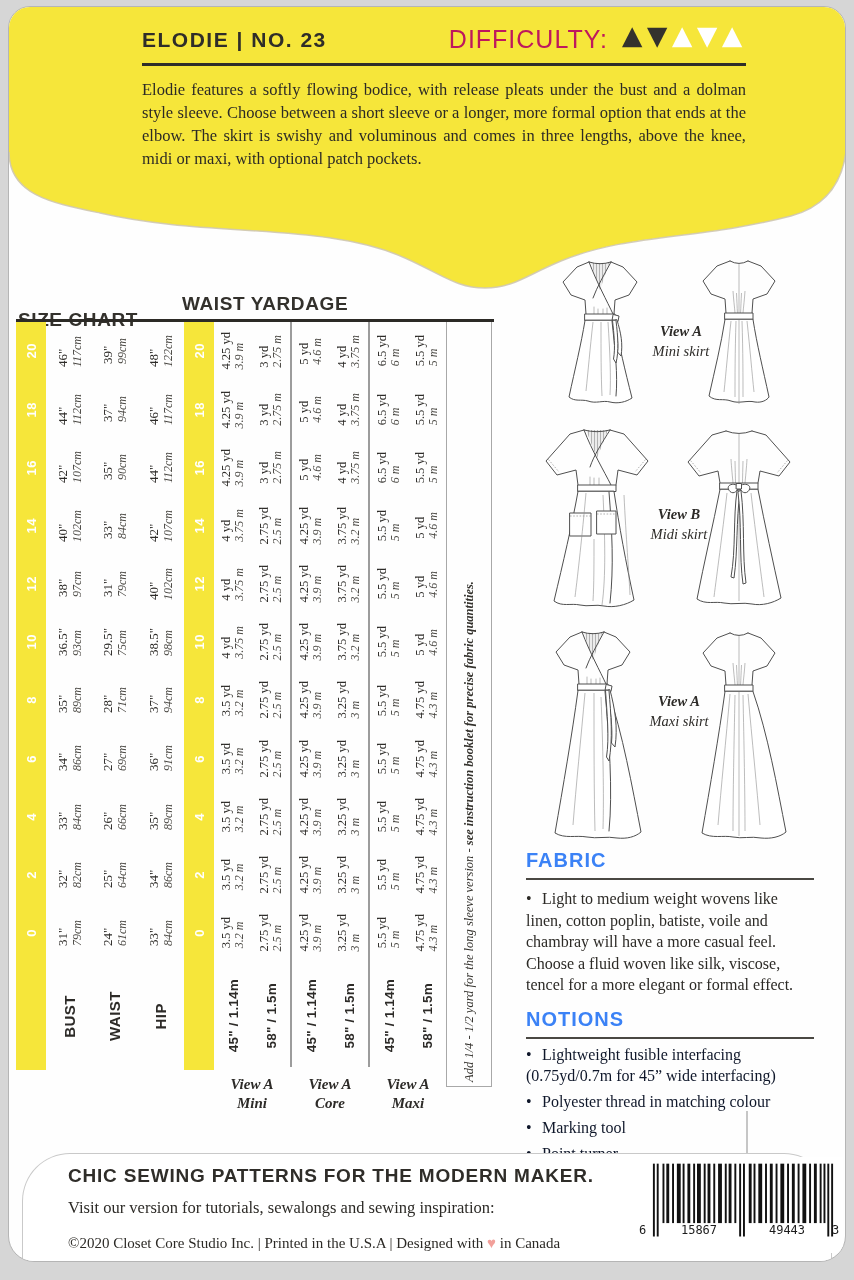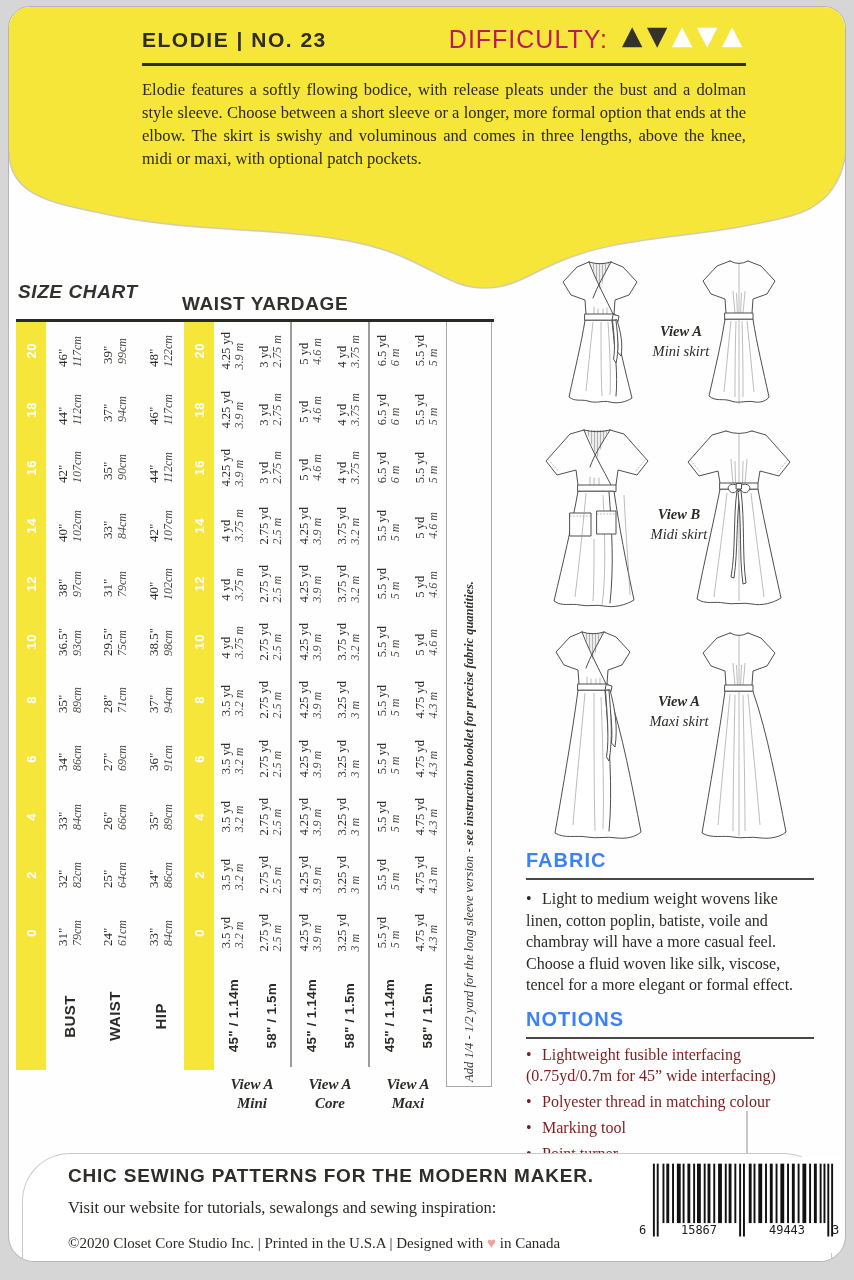--- a/index.html
+++ b/index.html
@@ -66,21 +66,21 @@
   svg .soft{stroke:#8f8f8f;stroke-width:.6;fill:none;}
   svg .stitch{stroke:#7d7d7d;stroke-width:.6;fill:none;stroke-dasharray:1.6 1.6;}
 
   
   .right-text{position:absolute;left:517px;top:842px;width:288px;}
   .rt-head{font-family:"Liberation Sans",sans-serif;font-weight:bold;font-size:20px;
            letter-spacing:1px;color:#3b82f6;margin:0;}
   .rt-rule{height:2px;background:#4a4843;margin-top:6px;}
   .rt-para{font-size:16px;line-height:21.5px;margin:8px 0 0 0;color:#2c2a26;}
   .rt-head.second{margin-top:12px;}
-  .notion-item{font-size:16px;line-height:21px;margin:5px 0 0 0;color:#7f1d1d;}
+  .notion-item{font-size:16px;line-height:21px;margin:5px 0 0 0;color:#0f172a;}
   .bullet{display:inline-block;width:16px;}
 
   
   .prefooter-line{position:absolute;left:737px;top:1104px;width:1.5px;height:44px;background:#c6c6c6;}
   .footer-flap{position:absolute;left:13px;right:13px;top:1146px;bottom:0;background:#fff;
                border:1.5px solid #c9c9c9;border-bottom:none;border-radius:48px 48px 0 0;}
   .footer-text{position:absolute;left:59px;top:1158px;width:545px;}
   .tagline{font-family:"Liberation Sans",sans-serif;font-weight:bold;font-size:19px;
            letter-spacing:.8px;color:#2f2d29;}
   .visit{font-size:16.5px;margin-top:11px;color:#2c2a26;}
@@ -120,21 +120,21 @@
                 <polygon points="65,1 76,22.5 54,22.5" fill="#ffffff"></polygon>
                 <polygon points="81,1.5 103,1.5 92,23" fill="#ffffff"></polygon>
                 <polygon points="119,1 130,22.5 108,22.5" fill="#ffffff"></polygon>
               </svg></span>
         </div>
       </div>
       <div class="title-rule"></div>
       <p class="p2">Elodie features a softly flowing bodice, with release pleats under the bust and a dolman style sleeve. Choose between a short sleeve or a longer, more formal option that ends at the elbow. The skirt is swishy and voluminous and comes in three lengths, above the knee, midi or maxi, with optional patch pockets.</p>
     </div>
 
-    <div class="sec-head" style="left:9px;top:274px;font-style:italic;">SIZE CHART</div>
+    <div class="sec-head" style="left:9px;top:302px;">SIZE CHART</div>
     <div class="sec-head" style="left:173px;top:286px;">WAIST YARDAGE</div>
 
     <div class="rot-table">
         <div class="col c-band">
           <div class="cell">
             <div class="rot bandnum">20</div>
           </div>
           <div class="cell">
             <div class="rot bandnum">18</div>
           </div>
@@ -978,21 +978,21 @@
       <p class="notion-item"><span class="bullet">•</span><span>Lightweight fusible interfacing (0.75yd/0.7m for 45” wide interfacing)</span></p>
       <p class="notion-item"><span class="bullet">•</span><span>Polyester thread in matching colour</span></p>
       <p class="notion-item"><span class="bullet">•</span><span>Marking tool</span></p>
       <p class="notion-item"><span class="bullet">•</span><span>Point turner</span></p>
     </div>
 
     <div class="prefooter-line"></div>
     <div class="footer-flap"></div>
     <div class="footer-text">
       <div class="tagline">CHIC SEWING PATTERNS FOR THE MODERN MAKER.</div>
-      <div class="visit">Visit our website for tutorials, sewalongs and sewing inspiration:</div>
+      <div class="visit">Visit our version for tutorials, sewalongs and sewing inspiration:</div>
       <div class="copyright">
         <span>©2020 Closet Core Studio Inc.  |  Printed in the U.S.A  |  Designed with</span>
         <span class="heart">♥</span>
         <span>in Canada</span>
       </div>
     </div>
 
     <div class="barcode">
       <svg style="position:absolute;left:14px;top:4px;" width="184" height="82" viewBox="0 0 192 84">
         <g fill="#111">

